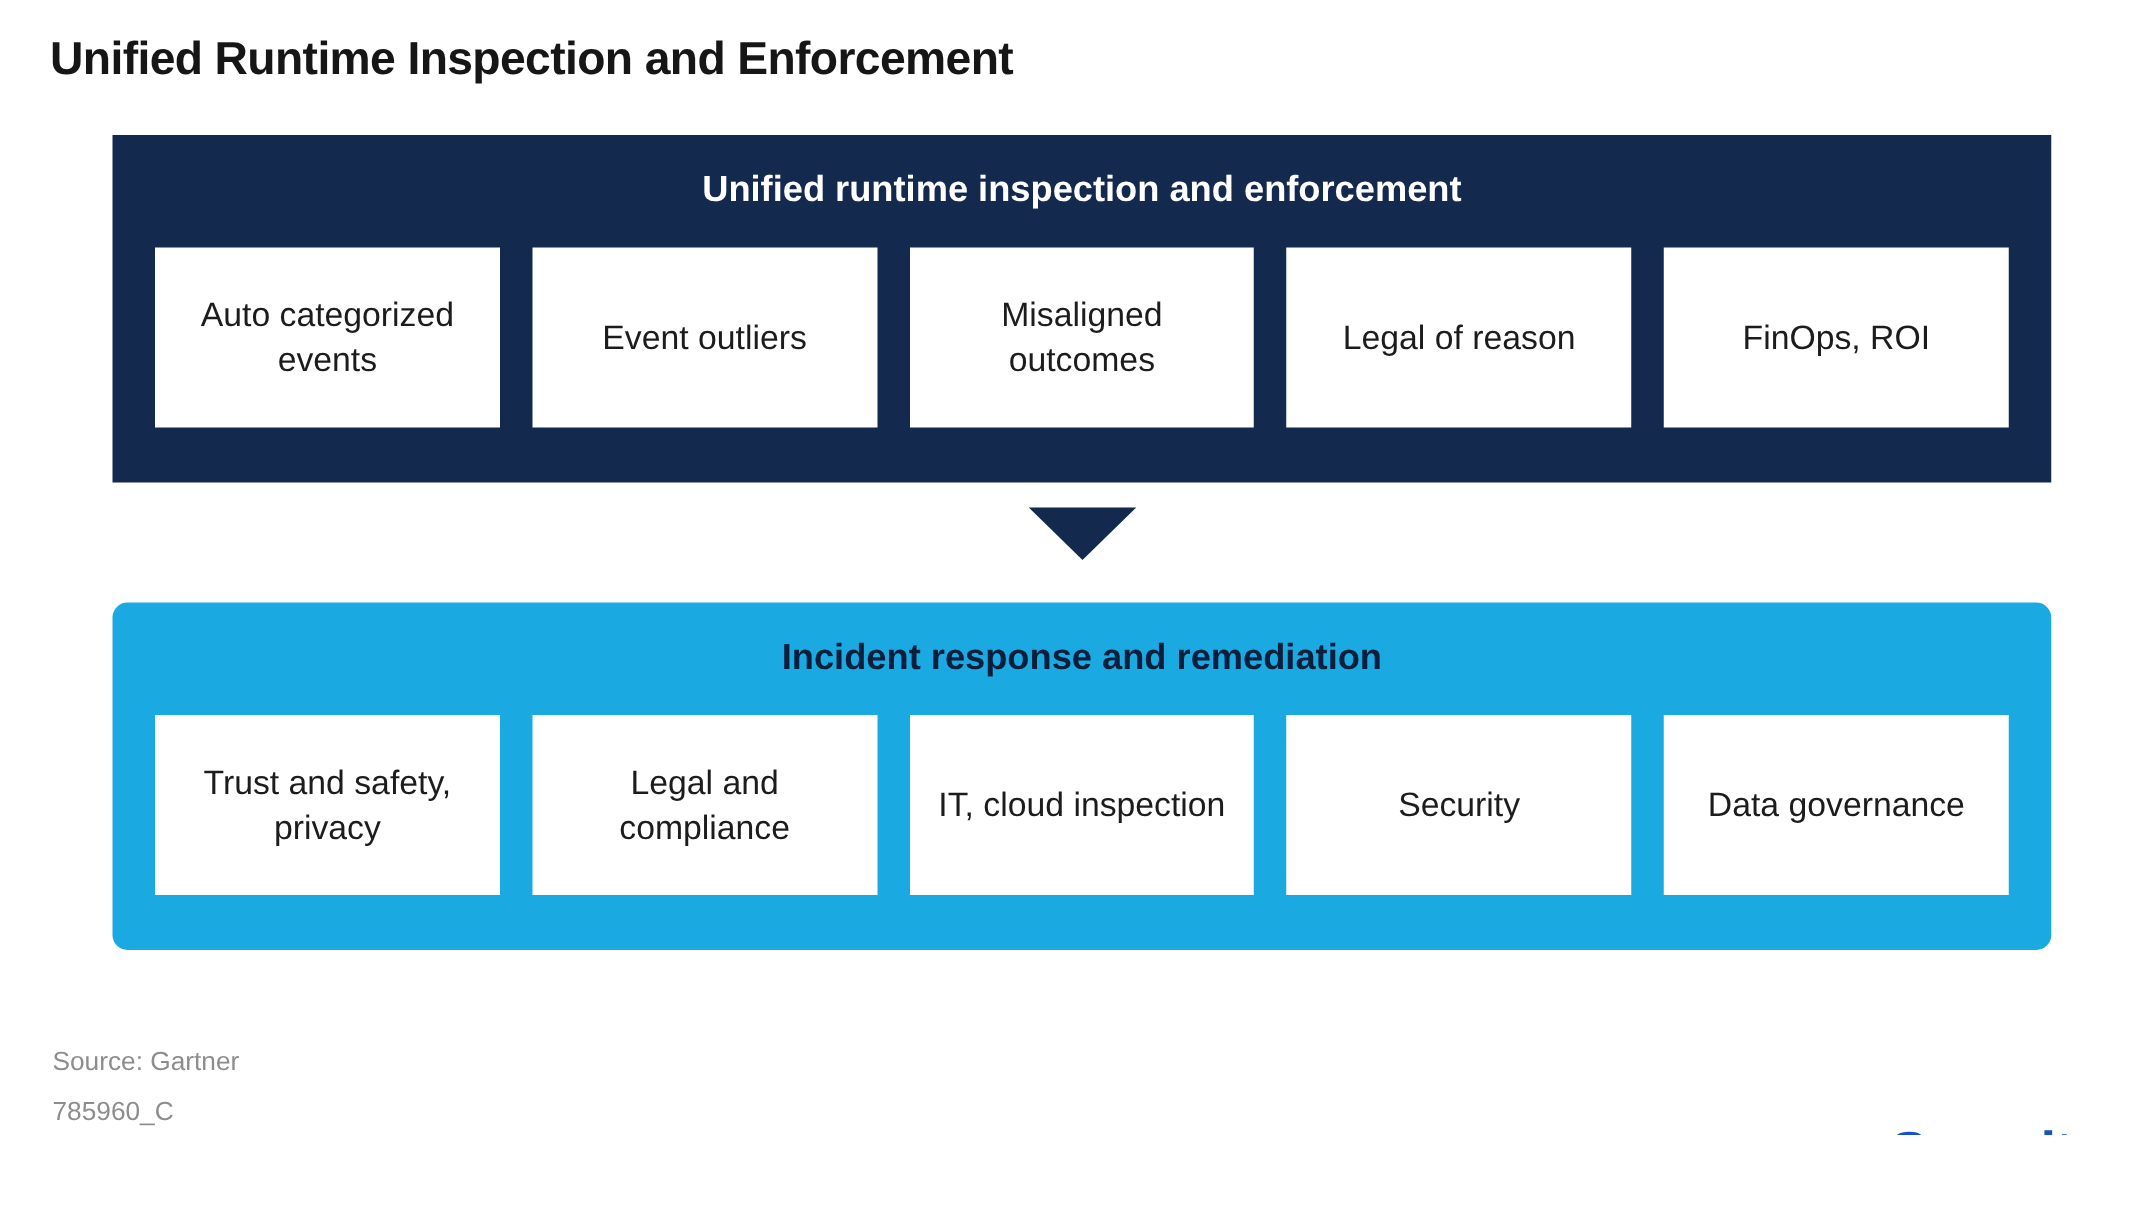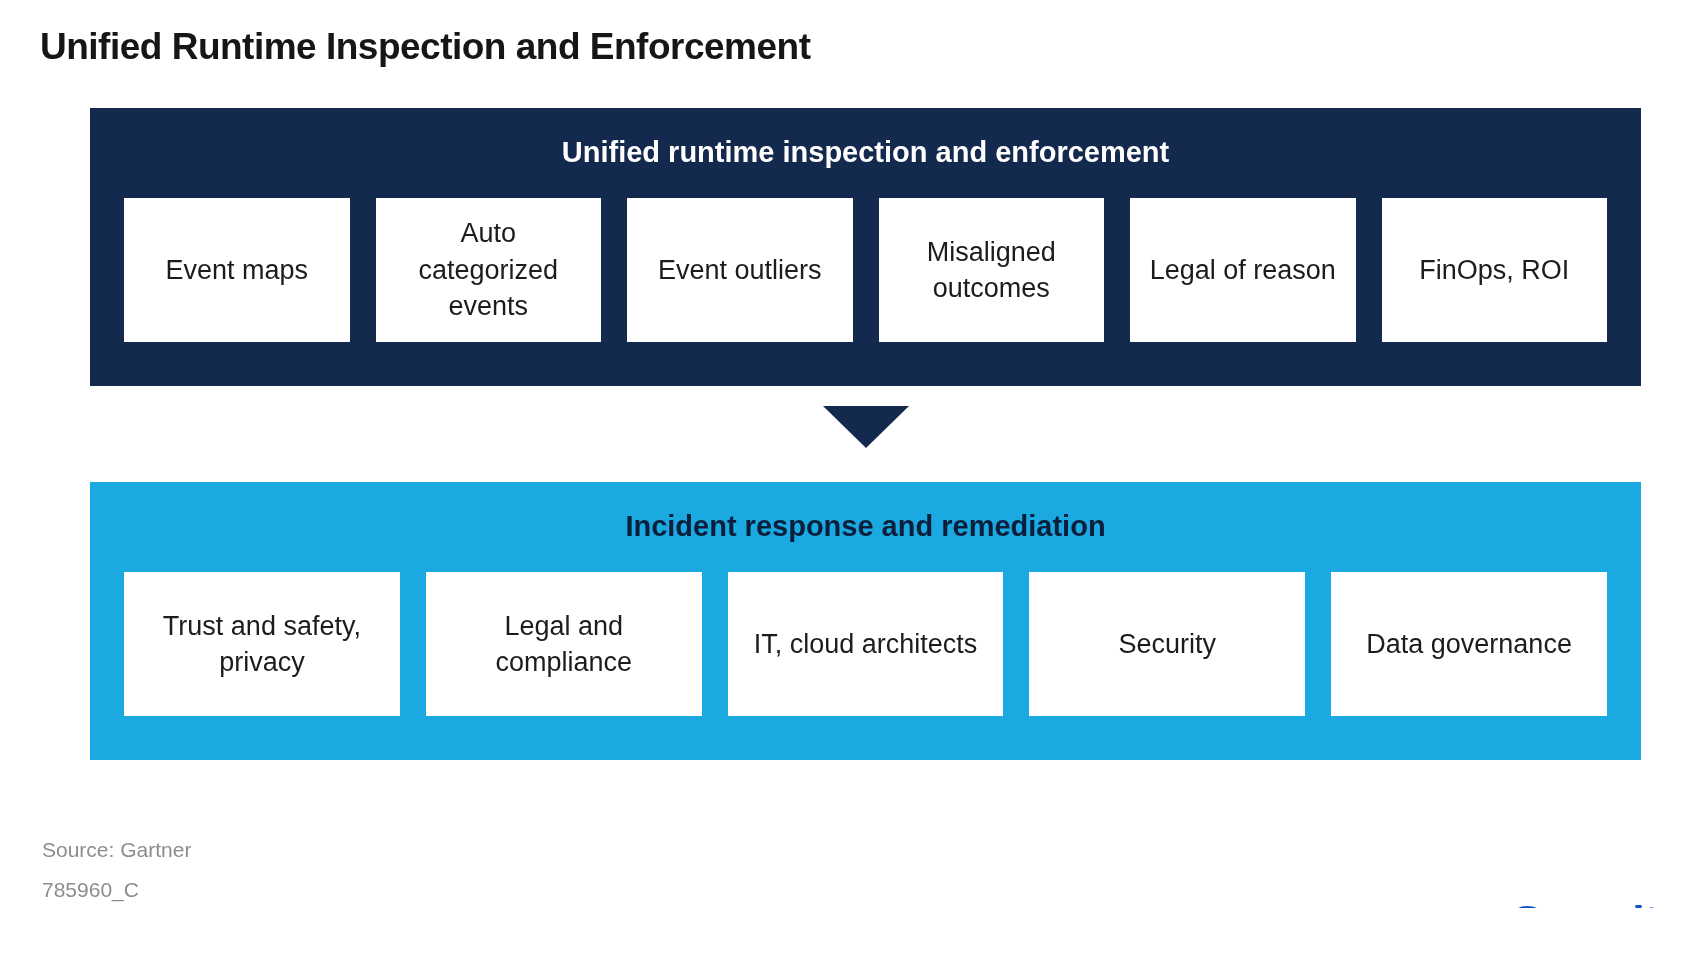--- a/index.html
+++ b/index.html
@@ -21,21 +21,21 @@
   }
   .page-title{
     position:absolute;left:40px;top:26px;
     font-size:37px;font-weight:bold;color:#161616;
     letter-spacing:-0.5px;
   }
   .box{
     position:absolute;left:90px;width:1551px;height:278px;
   }
   .box-dark{top:108px;background:var(--dark-navy);}
-  .box-light{top:482px;background:var(--light-blue);}
+  .box-light{top:482px;background:var(--light-blue);border-radius:12px;}
   .box-title{
     padding-top:26px;text-align:center;
     font-size:29px;font-weight:bold;line-height:36px;
   }
   .box-dark .box-title{color:#ffffff;}
   .box-light .box-title{color:#0B1F3C;}
   .card-row{
     display:flex;gap:26px;
     margin:28px 34px 0 34px;
   }
@@ -69,23 +69,20 @@
 <body>
 
 <div class="page">
 
   <h1 class="page-title">Unified Runtime Inspection and Enforcement</h1>
 
   <div class="box box-dark">
     <div class="box-title">Unified runtime inspection and enforcement</div>
     <div class="card-row">
       <div class="card">
-        <span>Event maps</span>
-      </div>
-      <div class="card">
         <span>Auto categorized events</span>
       </div>
       <div class="card">
         <span>Event outliers</span>
       </div>
       <div class="card">
         <span>Misaligned outcomes</span>
       </div>
       <div class="card">
         <span>Legal of reason</span>
@@ -101,21 +98,21 @@
   <div class="box box-light">
     <div class="box-title">Incident response and remediation</div>
     <div class="card-row">
       <div class="card">
         <span>Trust and safety, privacy</span>
       </div>
       <div class="card">
         <span>Legal and compliance</span>
       </div>
       <div class="card">
-        <span>IT, cloud architects</span>
+        <span>IT, cloud inspection</span>
       </div>
       <div class="card">
         <span>Security</span>
       </div>
       <div class="card">
         <span>Data governance</span>
       </div>
     </div>
   </div>
 

